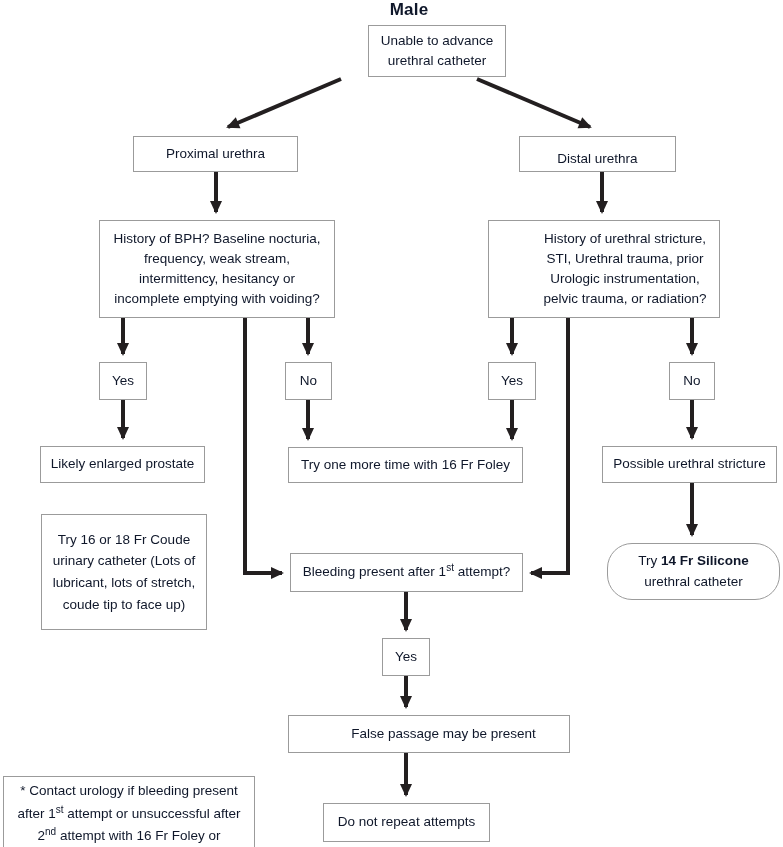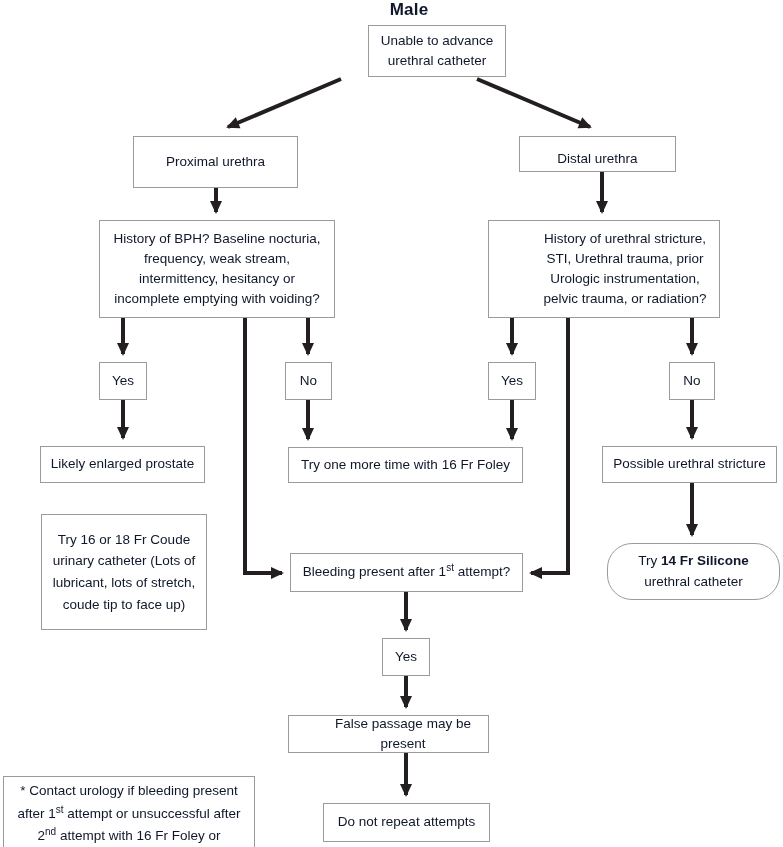--- a/index.html
+++ b/index.html
@@ -14,36 +14,36 @@
   }
   .node{
     position:absolute;box-sizing:border-box;background:#ffffff;
     border:1px solid #9b9b9b;display:flex;align-items:center;justify-content:center;
     text-align:center;font-size:13.5px;line-height:1.5;padding:2px 6px;
   }
   .node sup{font-size:10px;line-height:0;}
   .wires{position:absolute;left:0;top:0;width:783px;height:847px;pointer-events:none;}
   
   .n-root{left:340px;top:25px;width:138px;height:52px;margin-left:28px;}
-  .n-proximal{left:133px;top:136px;width:165px;height:52px;text-align:center;}
+  .n-proximal{left:133px;top:136px;width:165px;height:36px;text-align:center;}
   .n-distal{left:519px;top:136px;width:157px;height:36px;align-items:flex-end;}
   .n-bph{left:99px;top:220px;width:236px;height:98px;}
   .n-stricture{left:488px;top:220px;width:232px;height:98px;padding-left:48px;}
   .n-yes-left{left:99px;top:362px;width:48px;height:38px;}
   .n-no-left{left:285px;top:362px;width:47px;height:38px;}
   .n-yes-right{left:488px;top:362px;width:48px;height:38px;}
   .n-no-right{left:669px;top:362px;width:46px;height:38px;}
   .n-likely{left:40px;top:446px;width:165px;height:37px;}
   .n-foley{left:288px;top:447px;width:235px;height:36px;}
   .n-possible{left:602px;top:446px;width:175px;height:37px;}
   .n-coude{left:41px;top:514px;width:166px;height:116px;line-height:1.6;}
   .n-bleeding{left:290px;top:553px;width:233px;height:39px;}
   .n-yes-mid{left:382px;top:638px;width:48px;height:38px;}
   .n-silicone{left:607px;top:543px;width:173px;height:57px;line-height:1.55;border-radius:25px;}
-  .n-false{left:288px;top:715px;width:201px;height:38px;padding-left:35px;}
+  .n-false{left:288px;top:715px;width:282px;height:38px;padding-left:35px;}
   .n-repeat{left:323px;top:803px;width:167px;height:39px;}
   .n-footnote{left:3px;top:740px;width:252px;height:98px;line-height:1.65;margin-top:36px;}
 </style>
 </head>
 <body>
 
 <div class="canvas">
 
   <div class="title">Male</div>
 

